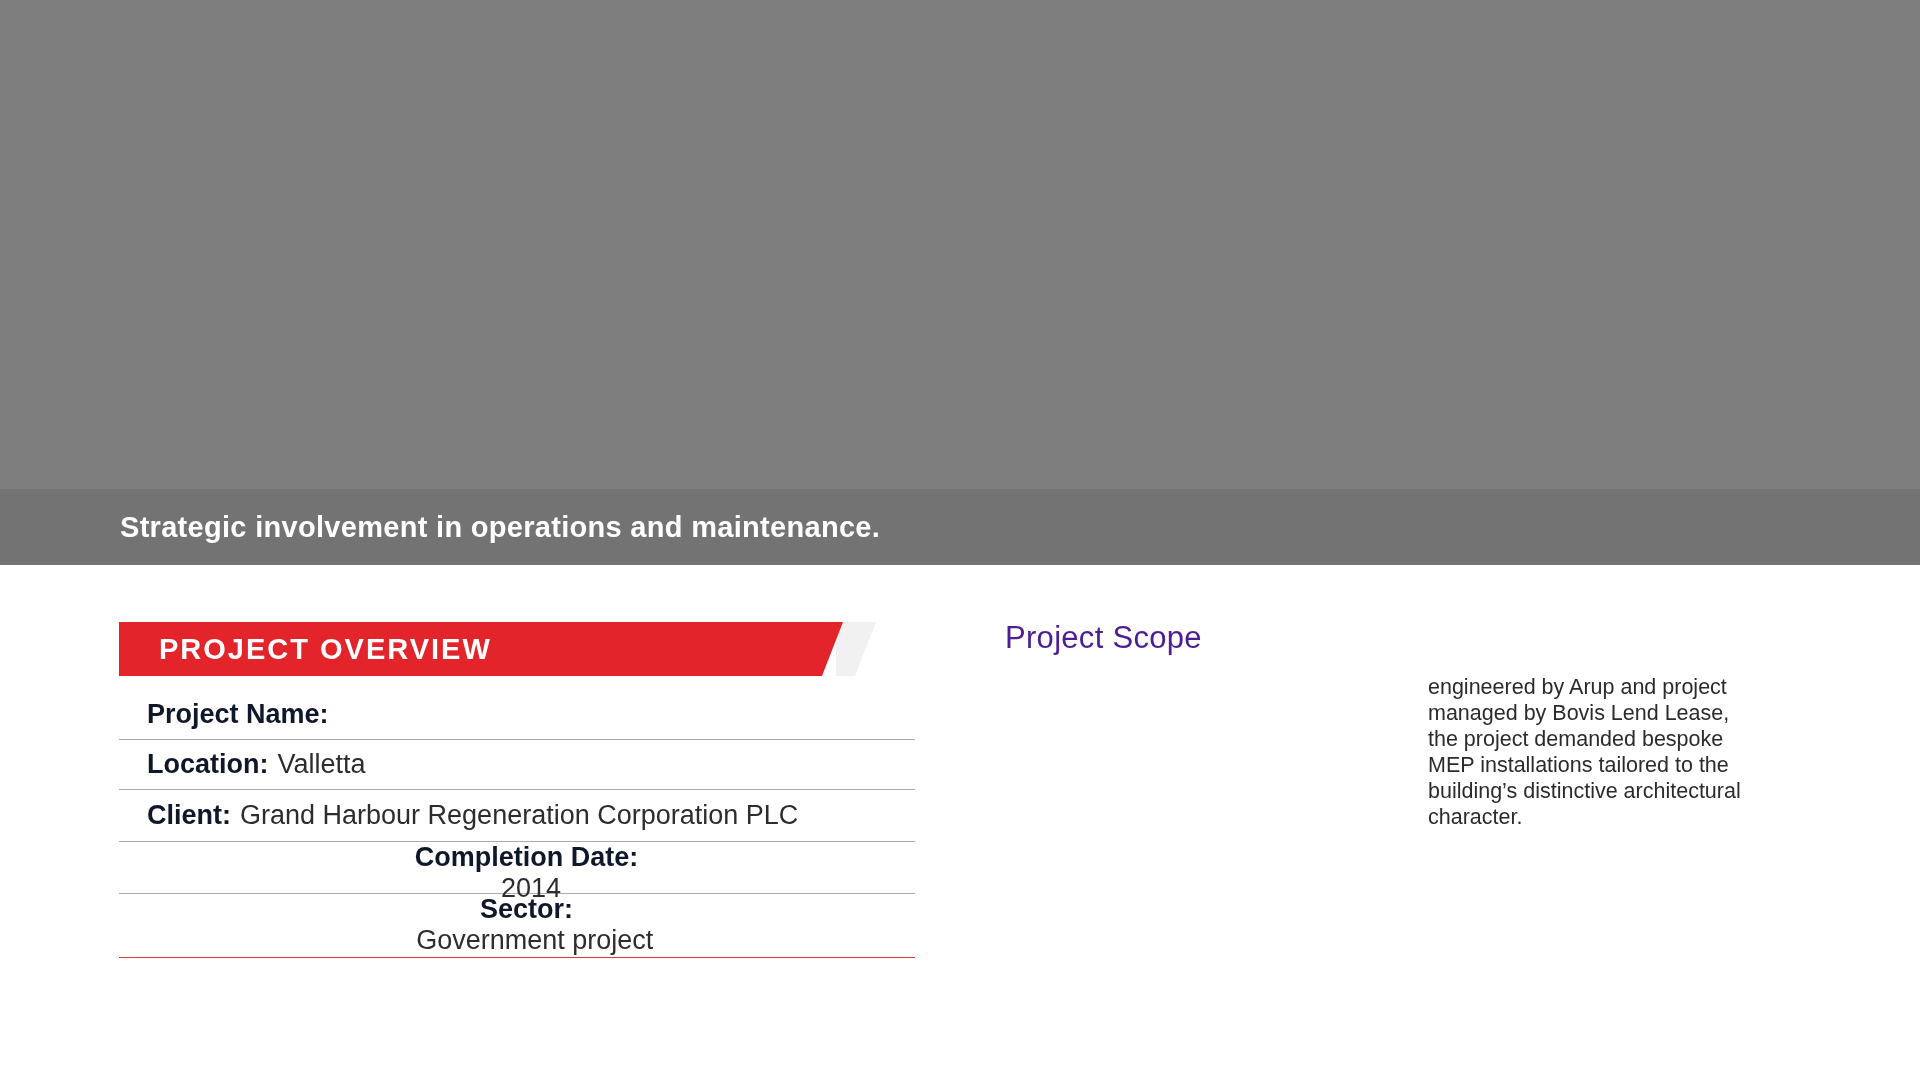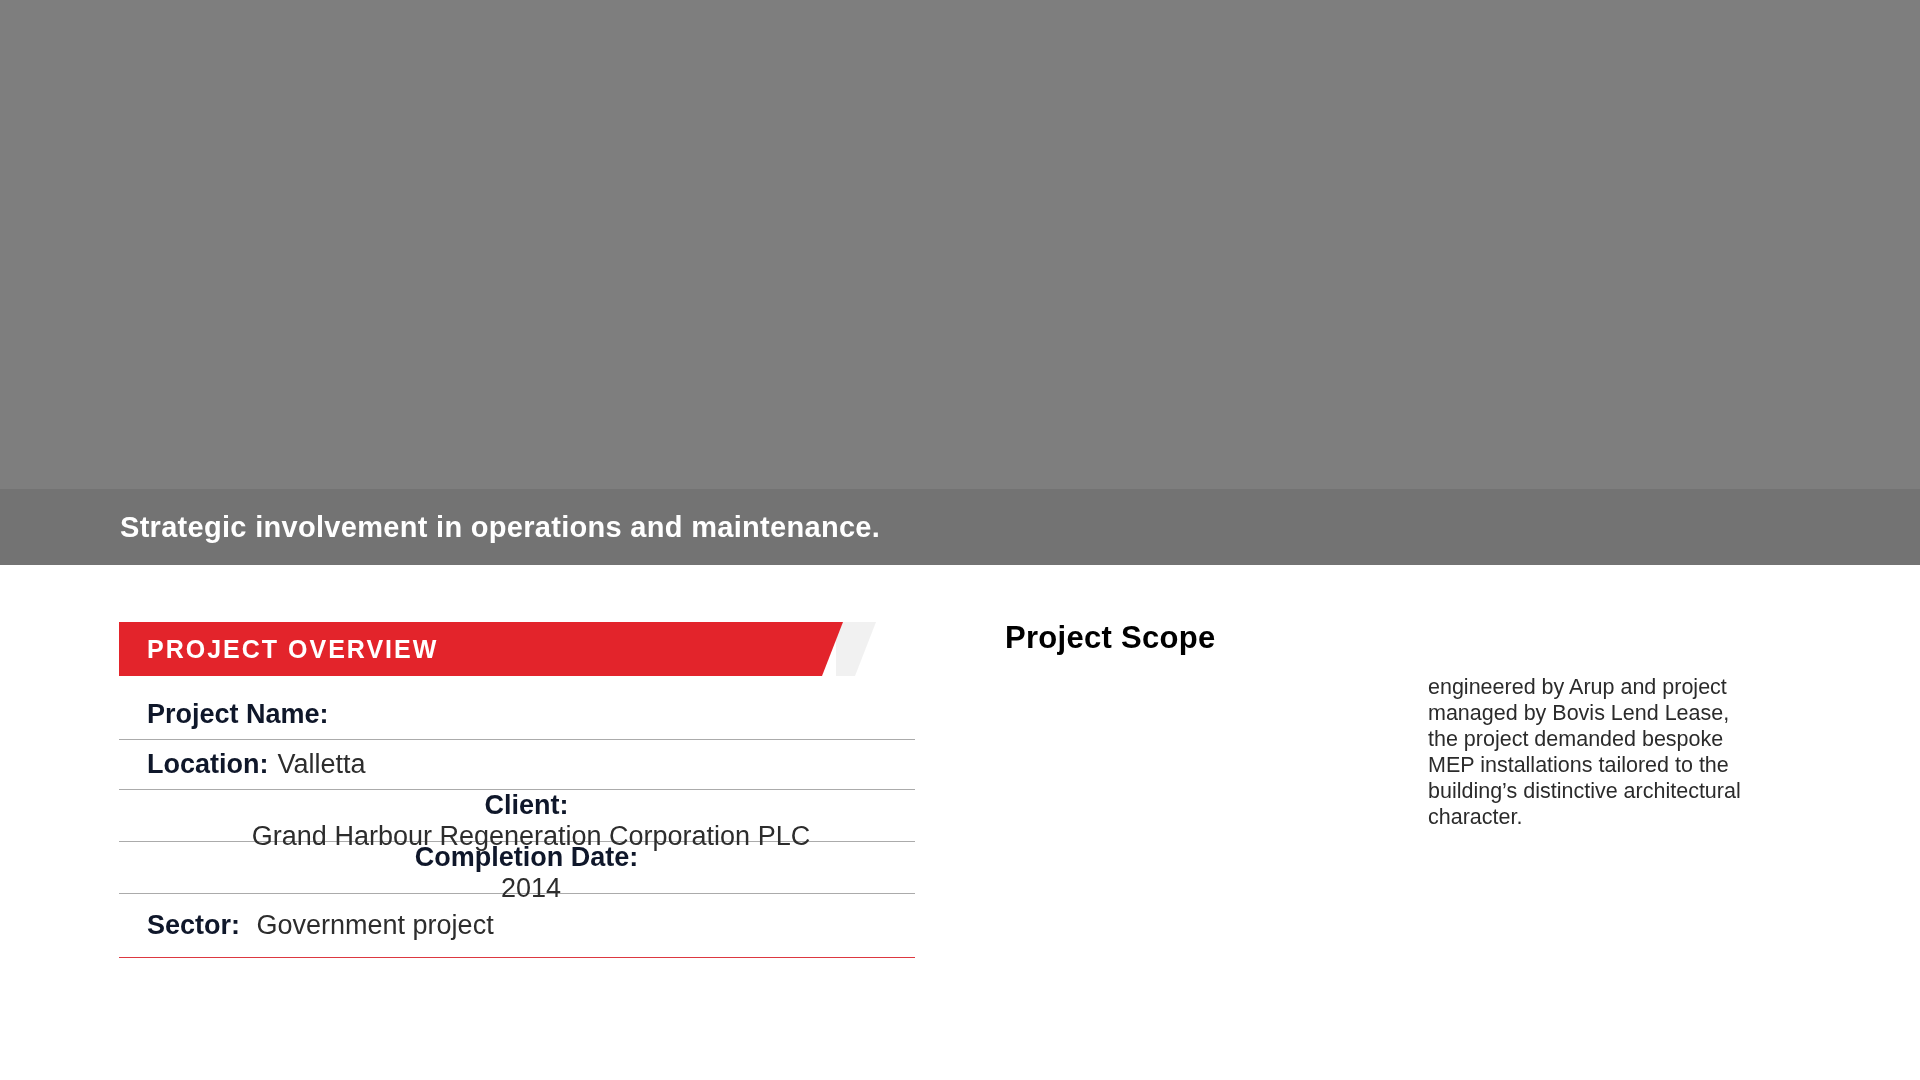--- a/index.html
+++ b/index.html
@@ -53,68 +53,69 @@
   .ribbon {
     position: absolute;
     left: 119px; top: 622px;
     width: 724px; height: 54px;
     background: #e3242b;
     clip-path: polygon(0 0, 100% 0, calc(100% - 21px) 100%, 0 100%);
     display: flex;
     align-items: center;
   }
   .ribbon-text {
-    margin-left: 28px;
+    margin-left: 40px;
     color: #ffffff;
-    font-size: 25px;
+    font-size: 29px;
     font-weight: bold;
     letter-spacing: 2px;
     text-align: center;
   }
 
   
   .rows {
     position: absolute;
     left: 119px; top: 690px;
     width: 796px;
   }
   .row {
     box-sizing: border-box;
     display: flex;
     align-items: center;
     padding-left: 28px;
     height: 50px;
     border-bottom: 1.5px solid #ababab;
   }
-  .row:nth-child(3) { height: 52px; flex-direction: column; }
+  .row:nth-child(3) { height: 52px; }
   .row:nth-child(4) { height: 52px; flex-direction: column; }
   .row:last-child {
     height: 64px;
     border-bottom: 1.5px solid #dd3840;
+    flex-direction: column;
   }
   .row .label {
     color: #0f172a;
     font-size: 27px;
     font-weight: bold;
     margin-right: 9px;
     white-space: pre;
   }
   .row .value {
     color: #2d2d2d;
     font-size: 27px;
     white-space: pre;
   }
 
   
   .scope-title {
     position: absolute;
     left: 1005px; top: 620px;
-    color: #000000;
+    color: #4c1d95;
     font-size: 31px;
-    font-weight: bold;
+    font-weight: normal;
     letter-spacing: 0.3px;
   }
   .scope-col {
     position: absolute;
     top: 674px;
     color: #2b2b2b;
     font-size: 21.5px;
     line-height: 26px;
     white-space: pre;
   }

